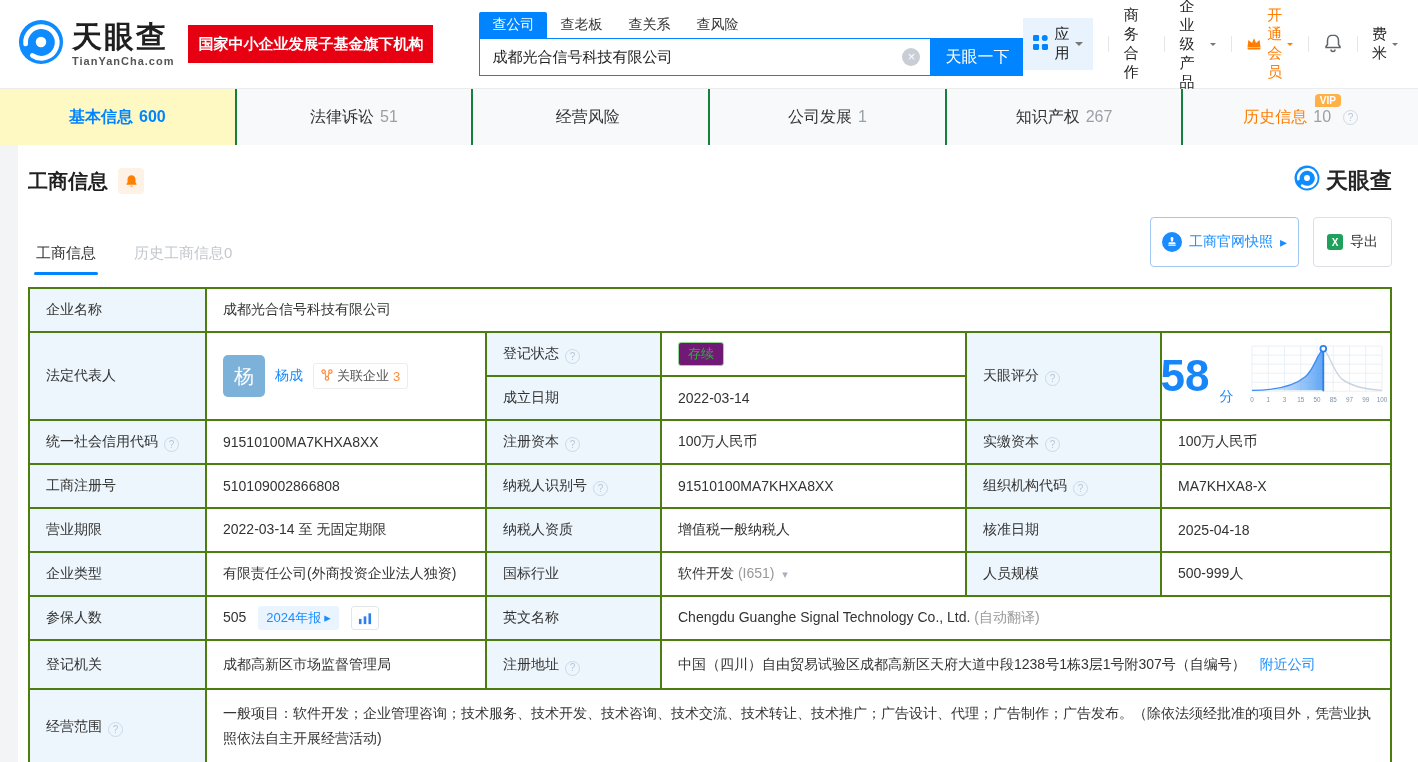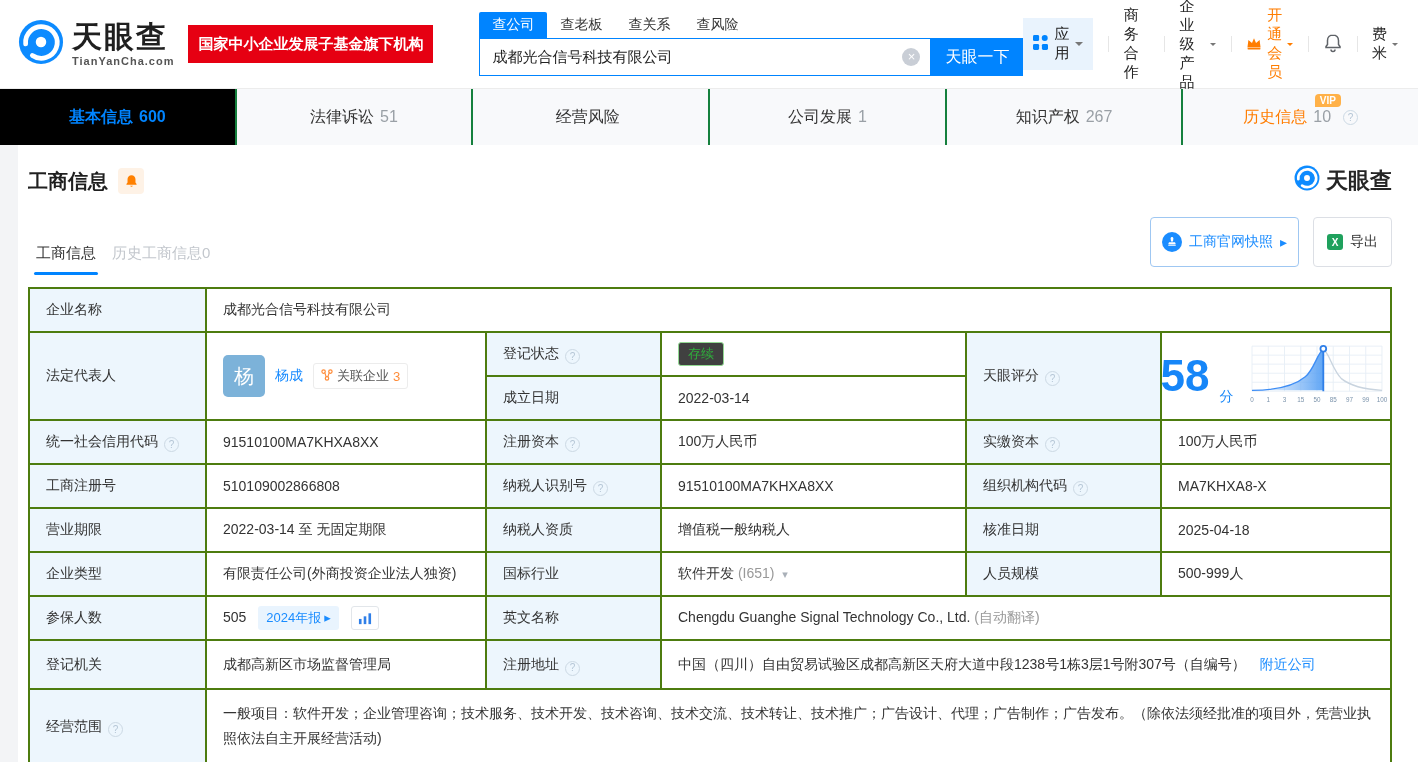--- a/index.html
+++ b/index.html
@@ -30,53 +30,53 @@
   .caret { width:0; height:0; border:4px solid transparent; border-top-color:#777; margin-top:4px; }
   .caret.orange { border-top-color:#ff7d00; }
   .caret.small { border-width:3.5px; }
   .divider { width:1px; height:16px; background:#e6e6e6; }
   .nav-vip { color:#ff7d00; display:flex; align-items:center; gap:5px; cursor:pointer; }
   .nav-item { display:flex; align-items:center; gap:5px; cursor:pointer; }
   
   .tabbar { height:57px; display:flex; background:#f8f9fb; border-top:1px solid #ececec; }
   .tab { flex:1; display:flex; align-items:center; justify-content:center; gap:6px; font-size:16px; color:#333; position:relative; border-left:2px solid #15803d; cursor:pointer; }
   .tab:first-child { border-left:none; }
-  .tab.active { background:#000000; color:#0084ff; font-weight:bold; }
+  .tab.active { background:#fef9c3; color:#0084ff; font-weight:bold; }
   .t-count { font-size:16px; color:#9aa0a6; }
   .tab.active .t-count { color:#0084ff; }
   .tab.history { color:#ff7d00; }
   .vip-badge { position:absolute; top:5px; left:56%; background:#ffb148; color:#fff; font-size:10px; font-weight:bold; padding:1px 5px; border-radius:4px 4px 4px 0; }
   
   .card { background:#fff; margin-left:18px; height:617px; padding:20px 26px 0 10px; }
   .sec-head { display:flex; align-items:center; }
   .sec-title { font-size:20px; font-weight:bold; color:#1f1f1f; }
   .bell-badge { width:26px; height:26px; background:#fef2e6; border-radius:4px; margin-left:10px; display:flex; align-items:center; justify-content:center; cursor:pointer; }
   .watermark { margin-left:auto; display:flex; align-items:center; gap:6px; font-size:22px; font-weight:bold; color:#252525; }
   .subtab-row { display:flex; align-items:flex-end; margin-top:20px; }
   .subtab { font-size:15px; color:#333; position:relative; padding:0 8px 12px 8px; cursor:pointer; }
   .subtab.active::after { content:""; position:absolute; left:6px; right:6px; bottom:0; height:3px; background:#0084ff; border-radius:2px; }
-  .subtab.ghost { color:#c3c7cd; }
+  .subtab.ghost { color:#c3c7cd; margin-left:22px; }
   .head-btns { margin-left:auto; display:flex; gap:14px; padding-bottom:8px; }
   .snap-btn { display:flex; align-items:center; gap:7px; border:1px solid #9fc7f2; color:#1a8cff; border-radius:4px; padding:14px 11px; font-size:14px; cursor:pointer; background:#fff; }
   .stamp-ic { width:20px; height:20px; border-radius:50%; background:#1a8cff; display:flex; align-items:center; justify-content:center; }
   .export-btn { display:flex; align-items:center; gap:7px; border:1px solid #dcdfe5; border-radius:4px; padding:4px 13px; font-size:14px; color:#333; cursor:pointer; background:#fff; }
   .xls { width:16px; height:16px; background:#1fa15d; border-radius:3px; color:#fff; font-size:10px; font-weight:bold; display:flex; align-items:center; justify-content:center; }
   
   table.info { width:100%; border-collapse:collapse; margin-top:12px; table-layout:fixed; }
   table.info td { border:2px solid #4d7c0f; font-size:14px; color:#333; padding:0 16px; height:44px; vertical-align:middle;margin-left:8px; }
   td.lbl { background:#edf6fd; color:#3a3a3a; }
   tr.tall td { height:auto; padding-top:11px; padding-bottom:11px; line-height:1.8; }
   .qm { display:inline-flex; width:15px; height:15px; border:1px solid #ccd9e4; border-radius:50%; color:#b5c6d6; font-size:10px; align-items:center; justify-content:center; margin-left:6px; vertical-align:-2px; cursor:pointer; }
   .gray { color:#999; }
   .link { color:#1a8cff; cursor:pointer; }
   .rep { display:flex; align-items:center; gap:10px; }
   .avatar { width:42px; height:42px; background:#7cb2d9; border-radius:5px; color:#fff; font-size:20px; display:flex; align-items:center; justify-content:center; cursor:pointer; }
   .rel-badge { display:inline-flex; align-items:center; gap:4px; border:1px solid #ececec; border-radius:3px; padding:3px 7px; font-size:13px; color:#555; cursor:pointer; background:#fff; }
   .rel-count { color:#ff8c39; }
-  .status-badge { display:inline-block; border:1px solid #92d992; background:#404040; color:#2fae3c; border-radius:3px; padding:2px 9px; font-size:13px; }
+  .status-badge { display:inline-block; border:1px solid #92d992; background:#701a75; color:#2fae3c; border-radius:3px; padding:2px 9px; font-size:13px; }
   .report-badge { background:#e9f4fe; color:#1a8cff; border-radius:3px; padding:3px 8px; font-size:13px; display:inline-flex; align-items:center; gap:3px; margin-left:8px; cursor:pointer; }
   .chart-btn { display:inline-flex; align-items:center; justify-content:center; width:28px; height:24px; border:1px solid #e2e6ea; border-radius:3px; margin-left:8px; vertical-align:middle; cursor:pointer; background:#fff; }
   .ind-caret { display:inline-block; margin-left:4px; color:#a9b0b8; font-size:11px; }
   .score-cell { padding:2px 6px !important; }
   .score-wrap { display:flex; align-items:center; justify-content:center; gap:10px; }
   .score-num { font-size:44px; font-weight:bold; color:#1686f8; line-height:1; }
   .score-unit { font-size:14px; color:#1686f8; align-self:flex-end; padding-bottom:7px; }
   .tick { font-size:7px; fill:#7b93ab; }
 </style>
 </head>

